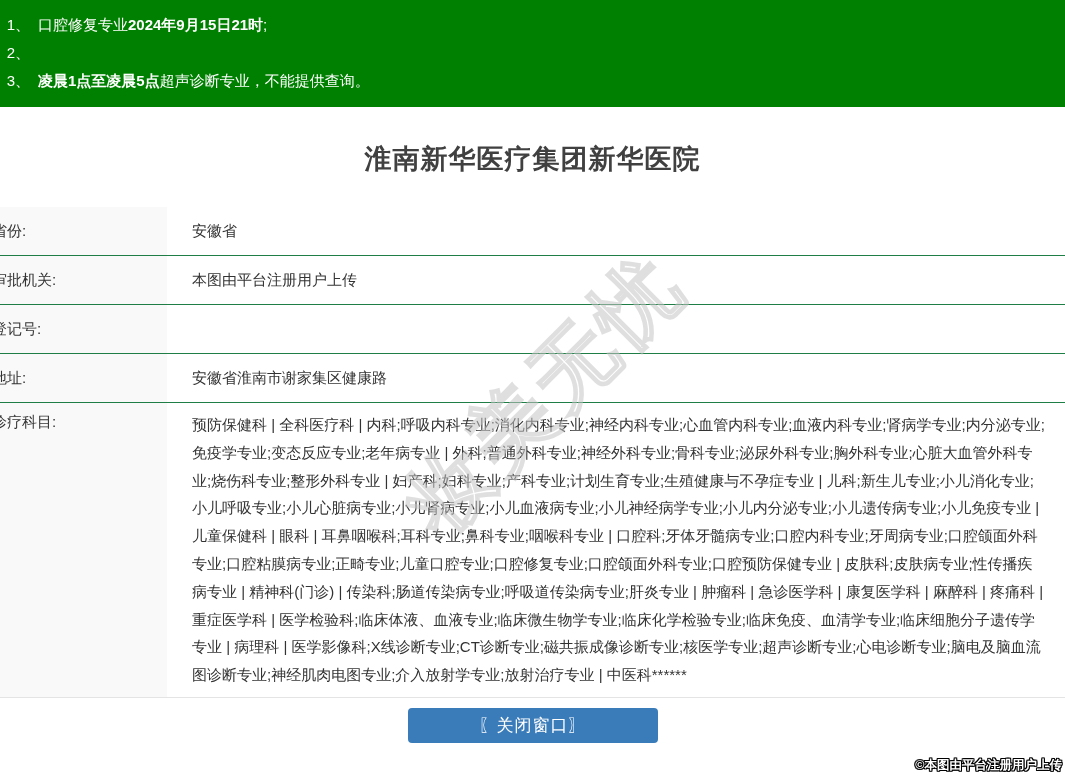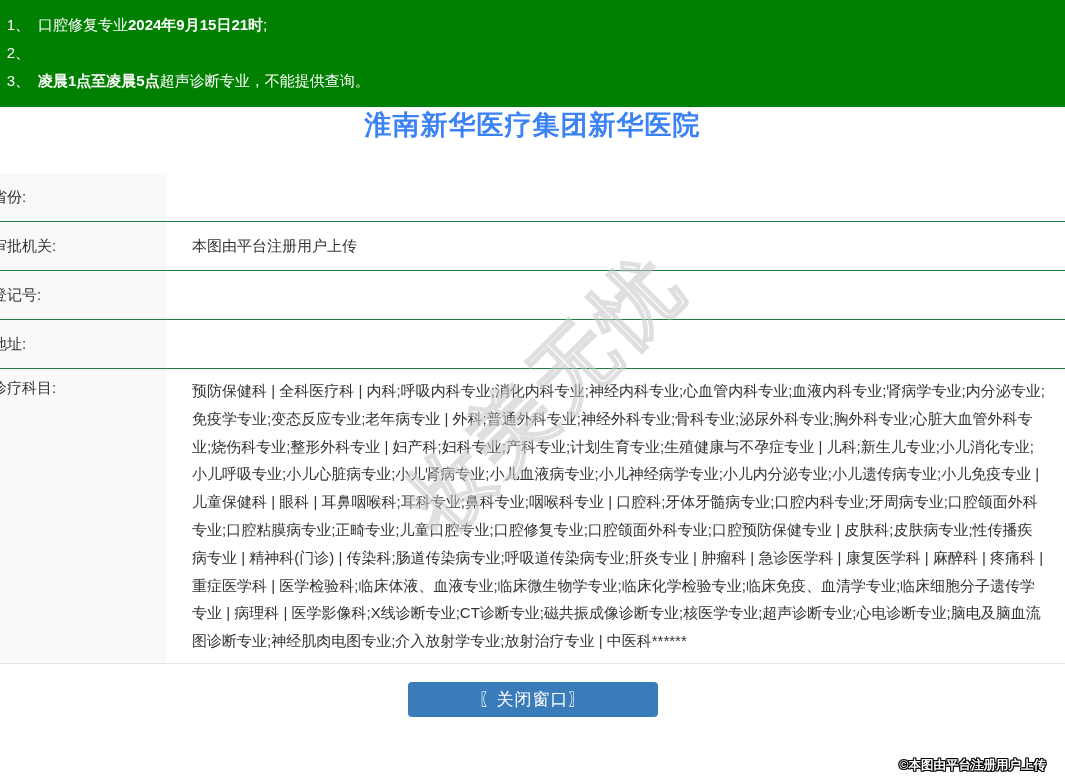--- a/index.html
+++ b/index.html
@@ -26,21 +26,22 @@
     width: 38px;
     text-align: right;
     padding-right: 8px;
     flex: 0 0 auto;
   }
   .notice-bold { font-weight: bold; }
   
   .page-title {
     text-align: center;
     font-size: 27px;
-    color: #3b82f6;
+    color: #404040;
+    margin-top: 34px;
     margin-bottom: 30px;
     letter-spacing: 1px;
   }
   
   .info-table { width: 100%; }
   .info-row {
     display: flex;
     border-bottom: 1px solid #1e7e45;
   }
   .info-row.last { border-bottom: 1px solid #e4e4e4; }
@@ -66,21 +67,21 @@
   }
   .info-row.single .label-cell,
   .info-row.single .value-cell {
     padding-top: 0; padding-bottom: 0;
     height: 48px;
     display: flex; align-items: center;
   }
   .info-row.multi .label-cell { padding-top: 10px; }
   .info-row.multi .value-cell { padding-top: 8px; padding-bottom: 8px; }
   
-  .button-wrap { text-align: center; margin-top: 18px; text-decoration: underline; }
+  .button-wrap { text-align: center; margin-top: 10px; text-decoration: underline; }
   .close-button {
     width: 250px; height: 35px;
     background: #3a7cba;
     color: #ffffff;
     border: none;
     border-radius: 4px;
     font-size: 17px;
     font-family: "Liberation Sans", "DejaVu Sans", sans-serif;
     cursor: pointer;
     letter-spacing: 1px;
@@ -97,21 +98,21 @@
     -webkit-text-stroke: 2px #c6c6c6;
     transform: rotate(-45deg);
     opacity: 0.55;
     pointer-events: none;
     white-space: nowrap;
     font-weight: bold;
   }
   
   .credit {
     position: absolute;
-    right: 19px; bottom: 3px;
+    right: 3px; bottom: 3px;
     font-size: 12.5px;
     font-weight: bold;
     color: #ffffff;
     text-shadow: -1px -1px 0 #000, 1px -1px 0 #000, -1px 1px 0 #000, 1px 1px 0 #000, 0 1px 0 #000, 0 -1px 0 #000, 1px 0 0 #000, -1px 0 0 #000;
   }
 </style>
 </head>
 <body>
 
 <div class="notice-bar">
@@ -128,36 +129,38 @@
   </div>
 </div>
 
 <h1 class="page-title">淮南新华医疗集团新华医院</h1>
 
 <div class="info-table">
   <div class="info-row single">
     <div class="label-cell">
         <span>省份:</span>
       </div>
+    <div class="value-cell">安徽省</div>
   </div>
   <div class="info-row single">
     <div class="label-cell">
         <span>审批机关:</span>
       </div>
     <div class="value-cell">本图由平台注册用户上传</div>
   </div>
   <div class="info-row single">
     <div class="label-cell">
         <span>登记号:</span>
       </div>
   </div>
   <div class="info-row single">
     <div class="label-cell">
         <span>地址:</span>
       </div>
+    <div class="value-cell">安徽省淮南市谢家集区健康路</div>
   </div>
   <div class="info-row multi last">
     <div class="label-cell"><span>诊疗科目:</span></div>
     <div class="value-cell">预防保健科 | 全科医疗科 | 内科;呼吸内科专业;消化内科专业;神经内科专业;心血管内科专业;血液内科专业;肾病学专业;内分泌专业;免疫学专业;变态反应专业;老年病专业 | 外科;普通外科专业;神经外科专业;骨科专业;泌尿外科专业;胸外科专业;心脏大血管外科专业;烧伤科专业;整形外科专业 | 妇产科;妇科专业;产科专业;计划生育专业;生殖健康与不孕症专业 | 儿科;新生儿专业;小儿消化专业;小儿呼吸专业;小儿心脏病专业;小儿肾病专业;小儿血液病专业;小儿神经病学专业;小儿内分泌专业;小儿遗传病专业;小儿免疫专业 | 儿童保健科 | 眼科 | 耳鼻咽喉科;耳科专业;鼻科专业;咽喉科专业 | 口腔科;牙体牙髓病专业;口腔内科专业;牙周病专业;口腔颌面外科专业;口腔粘膜病专业;正畸专业;儿童口腔专业;口腔修复专业;口腔颌面外科专业;口腔预防保健专业 | 皮肤科;皮肤病专业;性传播疾病专业 | 精神科(门诊) | 传染科;肠道传染病专业;呼吸道传染病专业;肝炎专业 | 肿瘤科 | 急诊医学科 | 康复医学科 | 麻醉科 | 疼痛科 | 重症医学科 | 医学检验科;临床体液、血液专业;临床微生物学专业;临床化学检验专业;临床免疫、血清学专业;临床细胞分子遗传学专业 | 病理科 | 医学影像科;X线诊断专业;CT诊断专业;磁共振成像诊断专业;核医学专业;超声诊断专业;心电诊断专业;脑电及脑血流图诊断专业;神经肌肉电图专业;介入放射学专业;放射治疗专业 | 中医科******</div>
   </div>
 </div>
 
 <div class="button-wrap">
   <button class="close-button">〖关闭窗口〗</button>
 </div>

